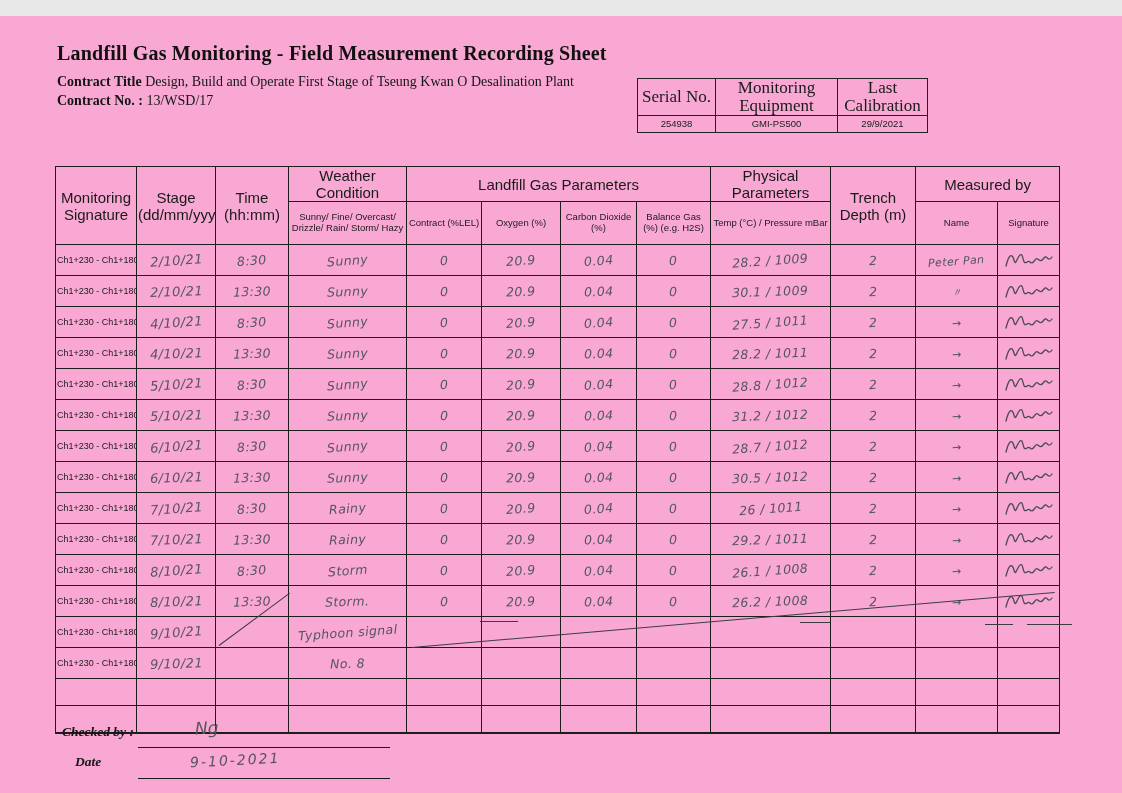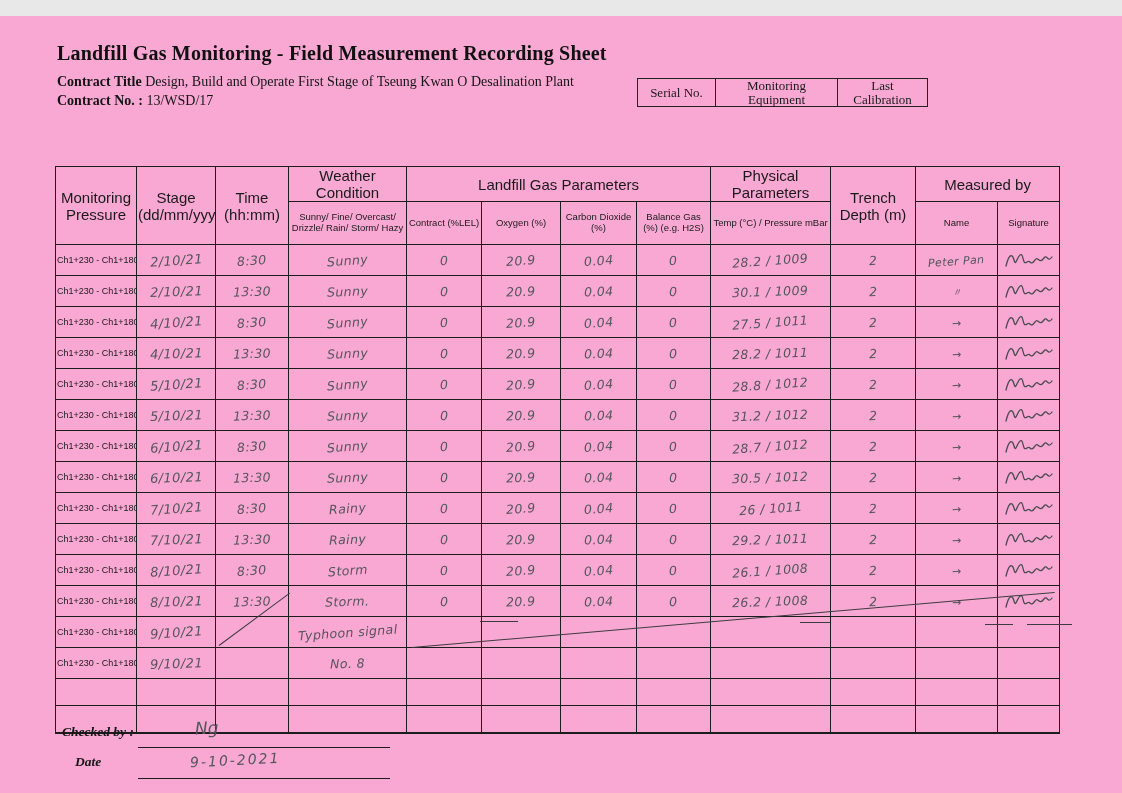--- a/index.html
+++ b/index.html
@@ -19,21 +19,21 @@
     font-family:"Liberation Serif", serif; font-size:14px; color:#151515;
     white-space:nowrap;
   }
   .contract-line .lbl { font-weight:bold; }
   
   .equip { position:absolute; left:637px; top:62px; border-collapse:collapse; }
   .equip th, .equip td {
     border:1.4px solid #222; text-align:center; padding:0 3px;
     height:16px; line-height:1.05;
   }
-  .equip th { font-family:"Liberation Serif", serif; font-weight:normal; font-size:13px; }
+  .equip th { font-family:"Liberation Serif", serif; font-weight:normal; font-size:17px; }
   .equip td { font-size:9.5px; }
   
   .main-wrap { position:absolute; left:55px; top:150px; }
   .main { border-collapse:collapse; table-layout:fixed; width:1004px; }
   .main th, .main td {
     border:1.4px solid #1d1d1d; padding:0 1px; text-align:center;
     overflow:hidden; font-weight:normal;
   }
   .main thead tr.tier1 th { height:18px; font-size:15px; }
   .main thead tr.tier2 th { height:42px; font-size:9.5px; line-height:1.15; }
@@ -92,20 +92,25 @@
         <col style="width:90px">
       </colgroup>
     <thead>
       <tr>
         <th>Serial No.</th>
         <th>Monitoring Equipment</th>
         <th>Last Calibration</th>
       </tr>
     </thead>
     <tbody id="equip-rows">
+        <tr>
+          <td>254938</td>
+          <td>GMI-PS500</td>
+          <td>29/9/2021</td>
+        </tr>
       </tbody>
   </table>
 
   <div class="main-wrap">
     <table class="main">
       <colgroup>
         <col style="width:81px">
           <col style="width:79px">
           <col style="width:73px">
           <col style="width:118px">
@@ -113,21 +118,21 @@
           <col style="width:79px">
           <col style="width:76px">
           <col style="width:74px">
         <col style="width:120px">
           <col style="width:85px">
           <col style="width:82px">
           <col style="width:62px">
       </colgroup>
       <thead>
         <tr class="tier1">
-          <th rowspan="2" class="big">Monitoring Pressure</th>
+          <th rowspan="2" class="big">Monitoring Signature</th>
           <th rowspan="2" class="big">Stage (dd/mm/yyyy)</th>
           <th rowspan="2" class="big">Time (hh:mm)</th>
           <th>Weather Condition</th>
           <th colspan="4">Landfill Gas Parameters</th>
           <th>Physical Parameters</th>
           <th rowspan="2" class="trench">Trench Depth (m)</th>
           <th colspan="2" class="big">Measured by</th>
         </tr>
         <tr class="tier2">
           <th class="wsub">Sunny/ Fine/ Overcast/ Drizzle/ Rain/ Storm/ Hazy</th>

